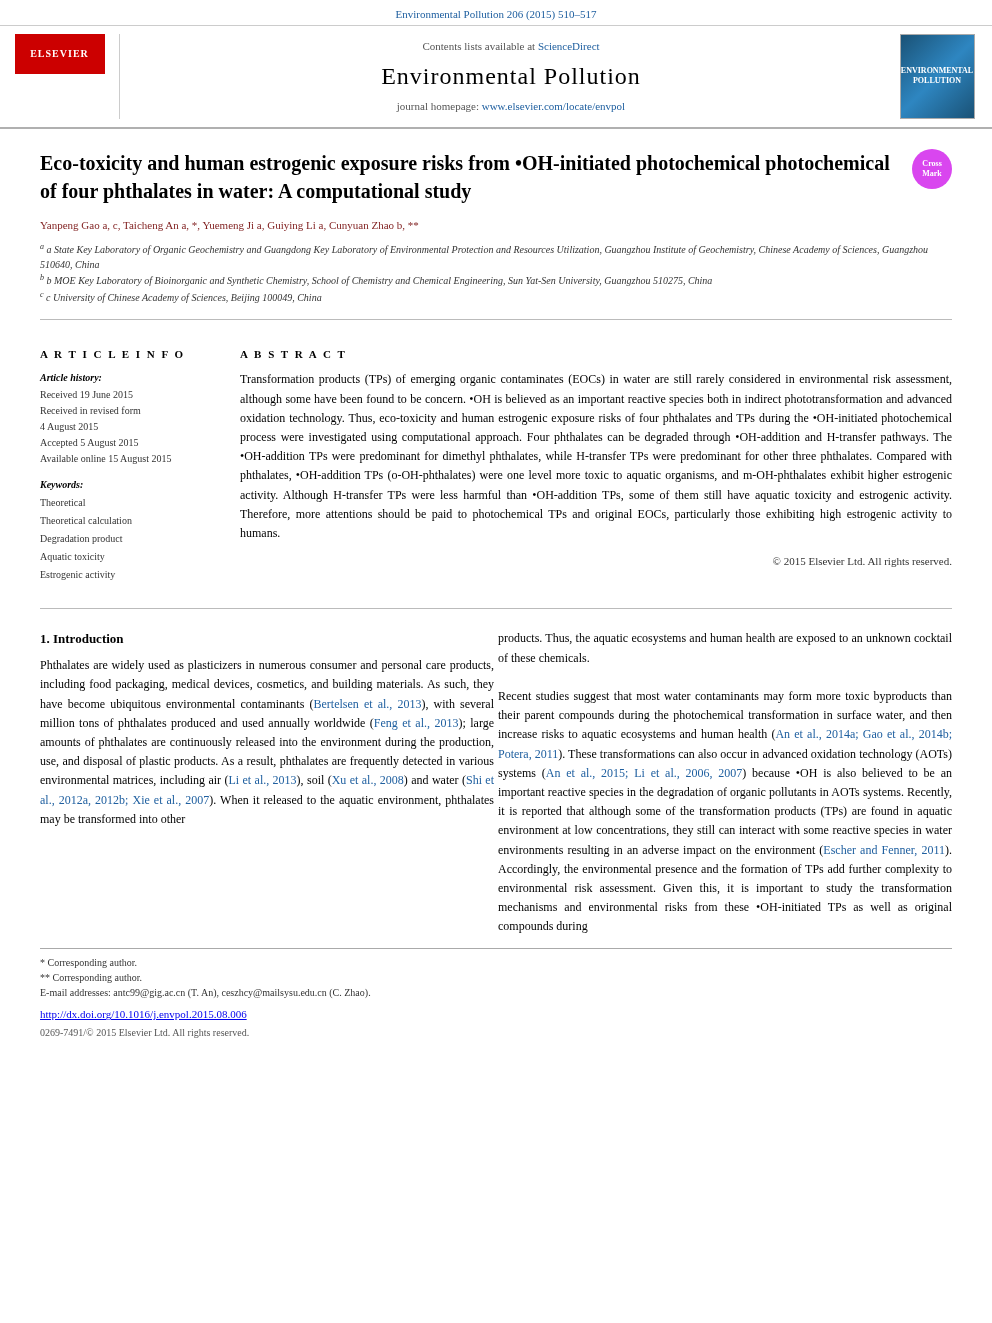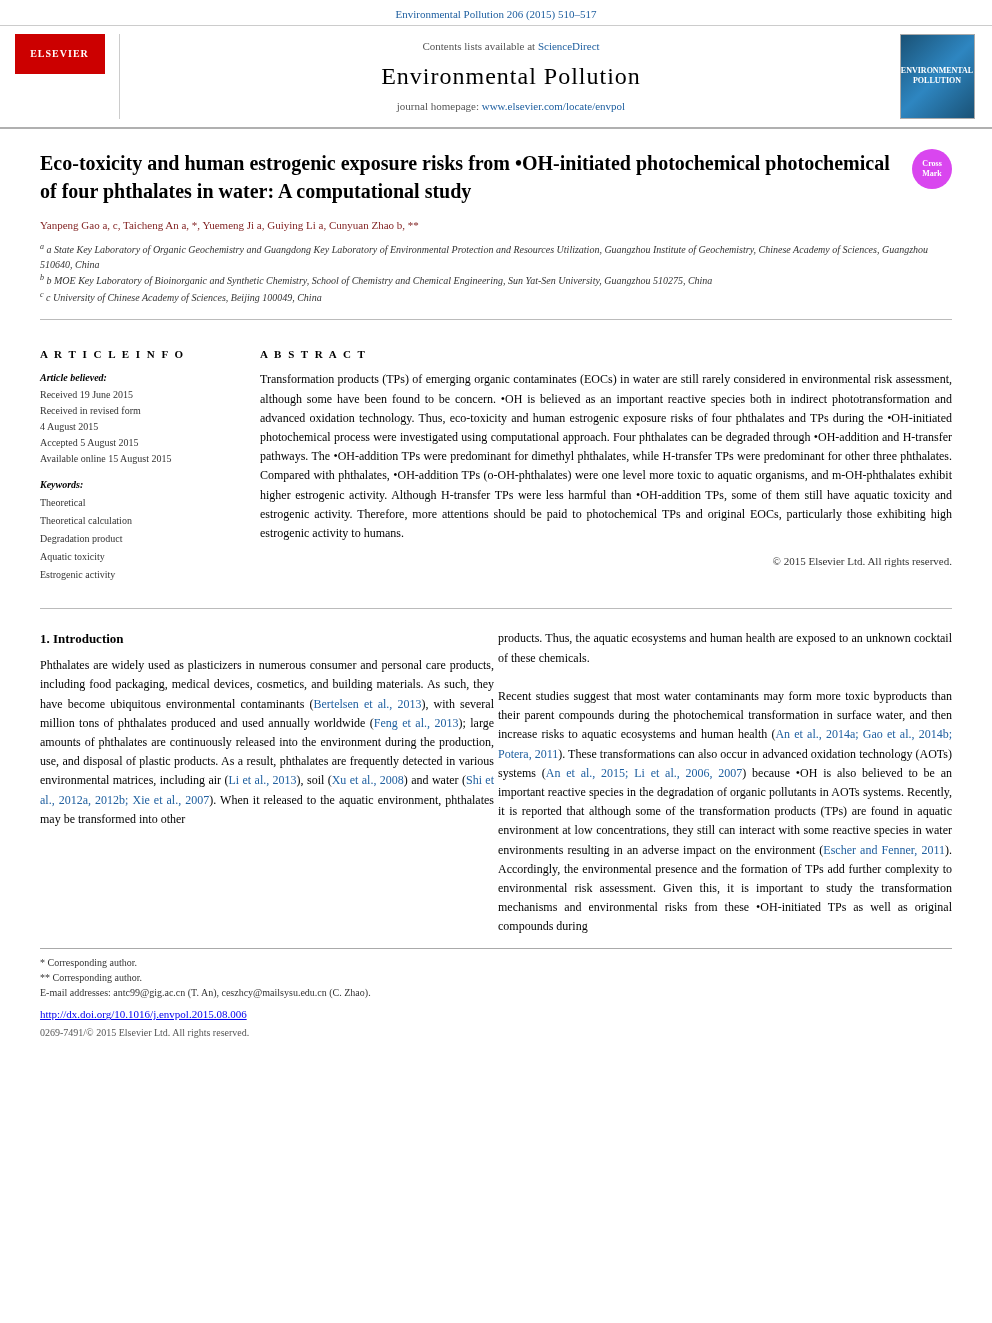--- a/index.html
+++ b/index.html
@@ -129,21 +129,20 @@
     .affiliations sup {
       font-size: 8px;
     }
     .divider {
       border: none;
       border-top: 1px solid #bbb;
       margin: 14px 0;
     }
     .two-col {
       display: flex;
-      gap: 20px;
       margin-top: 26px;
     }
     .article-info {
       width: 200px;
       flex-shrink: 0;
     }
     .abstract-col {
       flex: 1;
     }
     .section-heading {
@@ -300,21 +299,21 @@
   </div>
 
   <hr class="divider">
 
   <div class="two-col">
 
     <div class="article-info">
       <div class="section-heading">A R T I C L E   I N F O</div>
 
       <div class="info-block">
-        <span class="info-label">Article believed:</span>
+        <span class="info-label">Article history:</span>
         <div class="info-dates">
           <div>Received 19 June 2015</div>
           <div>Received in revised form</div>
           <div>4 August 2015</div>
           <div>Accepted 5 August 2015</div>
           <div>Available online 15 August 2015</div>
         </div>
       </div>
 
       <div class="info-block">

